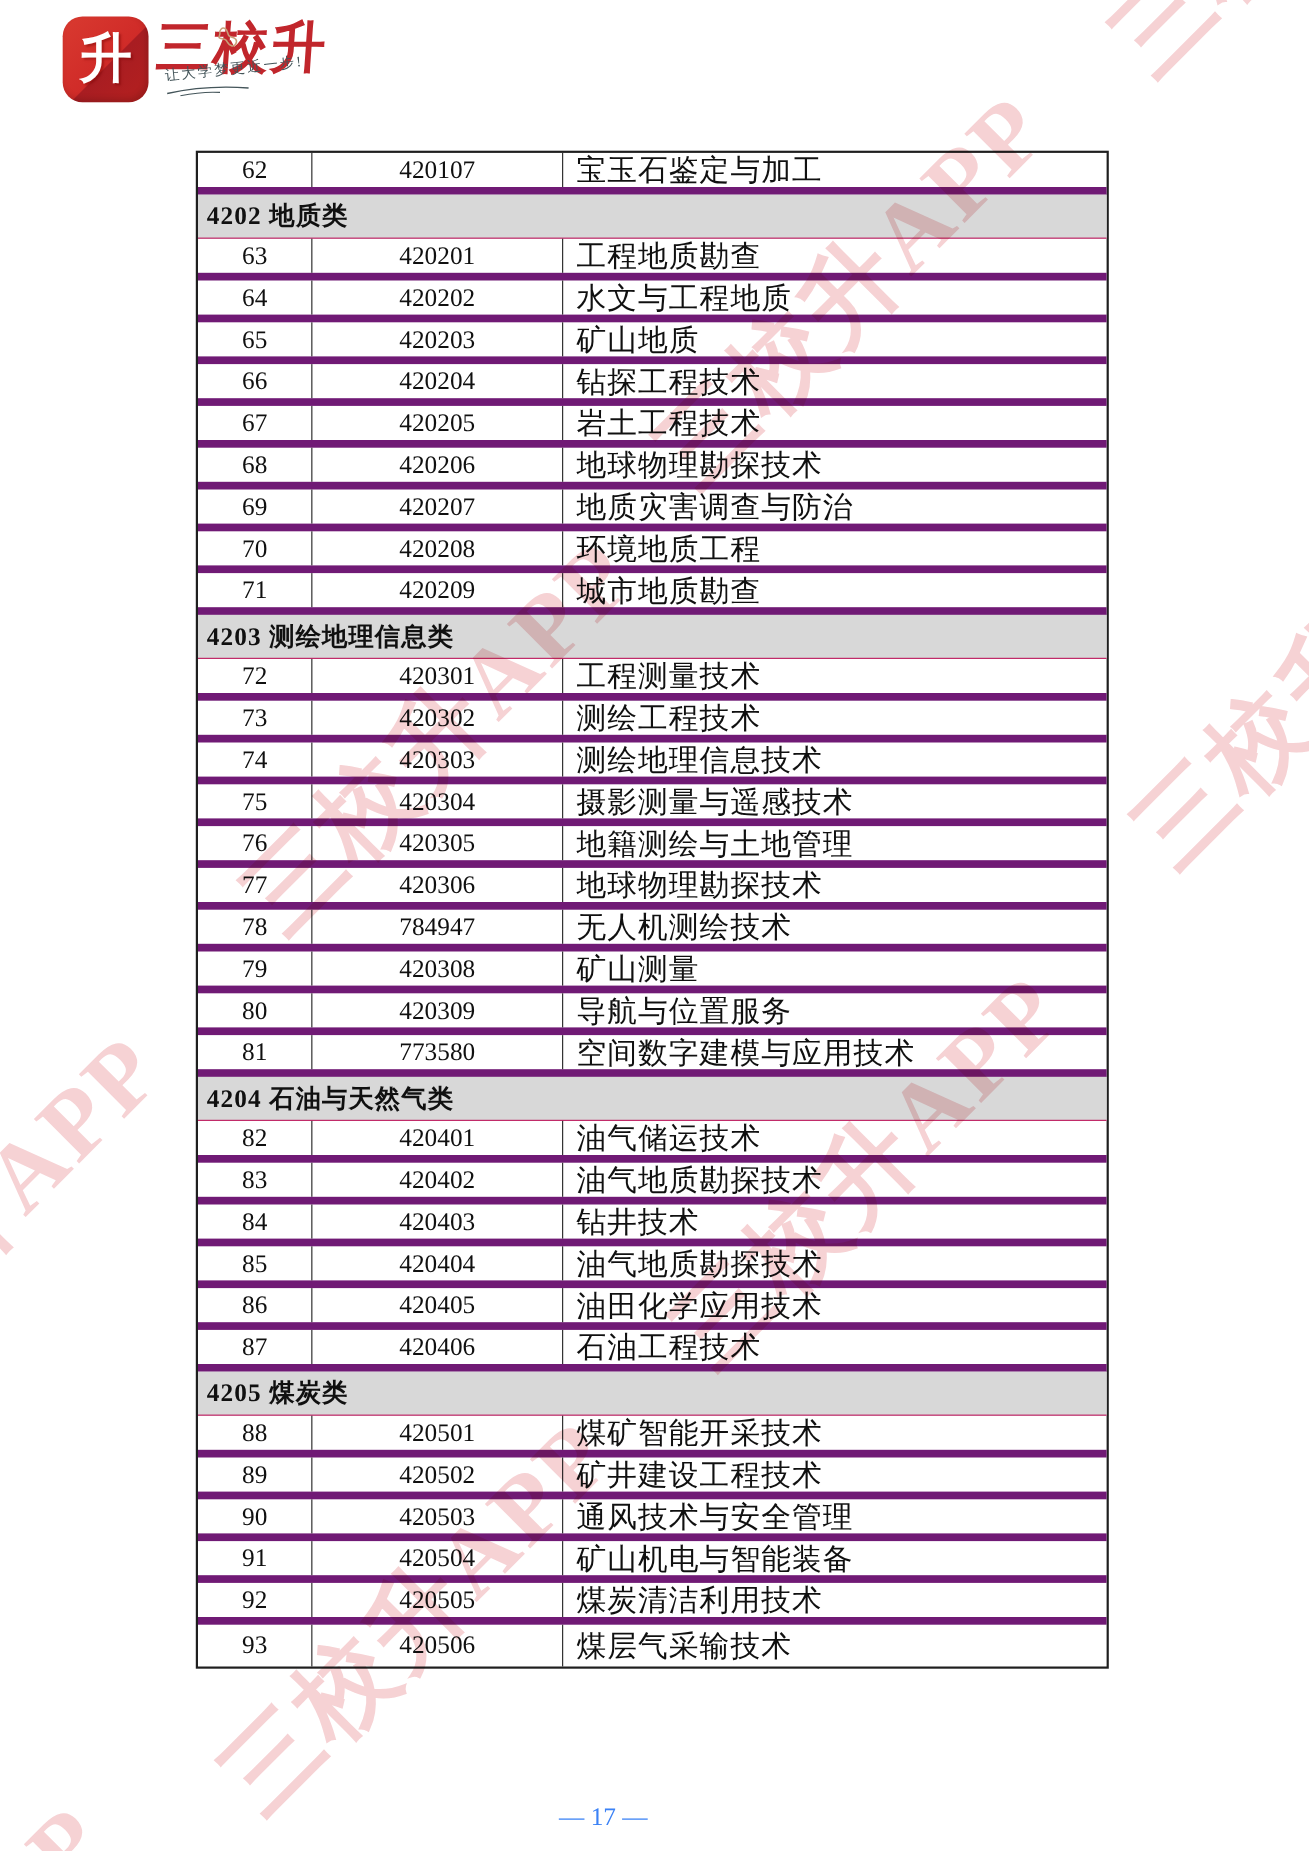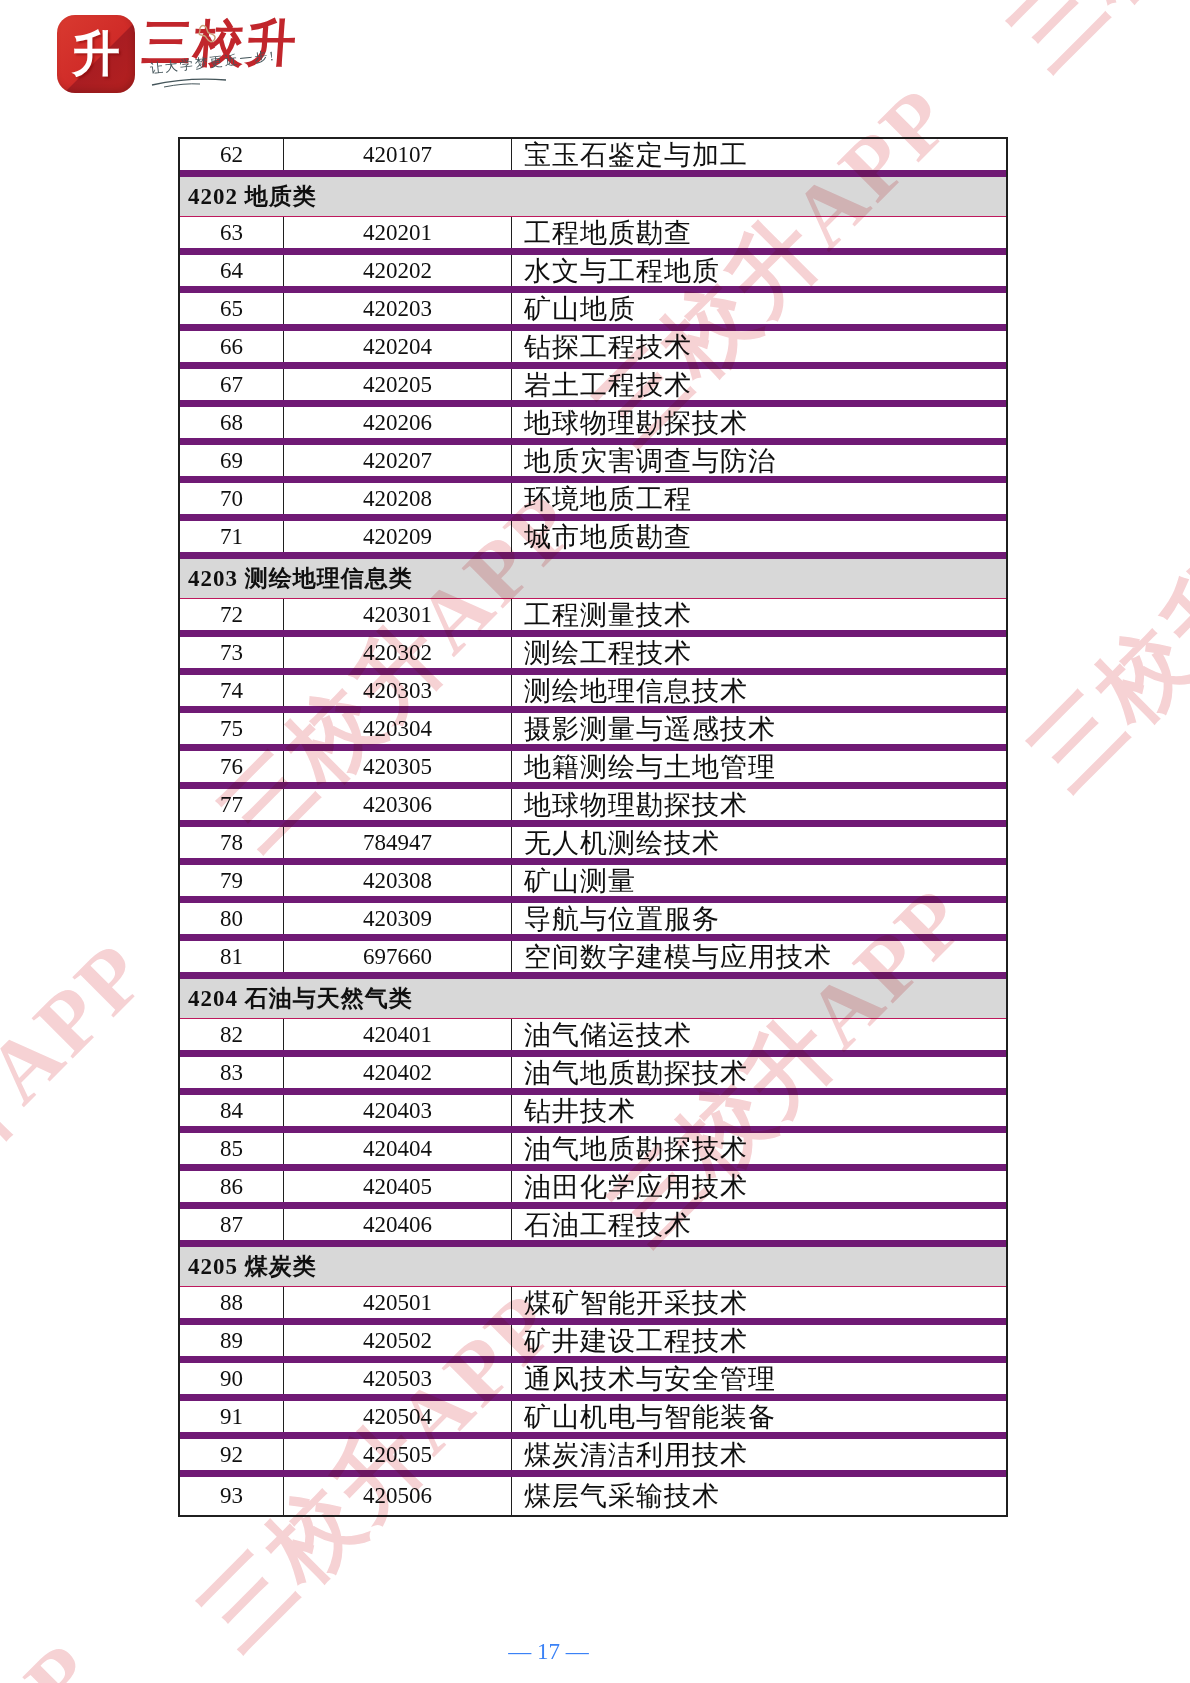--- a/index.html
+++ b/index.html
@@ -202,21 +202,21 @@
         <div class="tcell">420308</div>
         <div class="tcell">矿山测量</div>
       </div>
       <div class="trow">
         <div class="tcell">80</div>
         <div class="tcell">420309</div>
         <div class="tcell">导航与位置服务</div>
       </div>
       <div class="trow">
         <div class="tcell">81</div>
-        <div class="tcell">697660</div>
+        <div class="tcell">773580</div>
         <div class="tcell">空间数字建模与应用技术</div>
       </div>
       <div class="srow">4204 石油与天然气类</div>
       <div class="trow">
         <div class="tcell">82</div>
         <div class="tcell">420401</div>
         <div class="tcell">油气储运技术</div>
       </div>
       <div class="trow">
         <div class="tcell">83</div>

